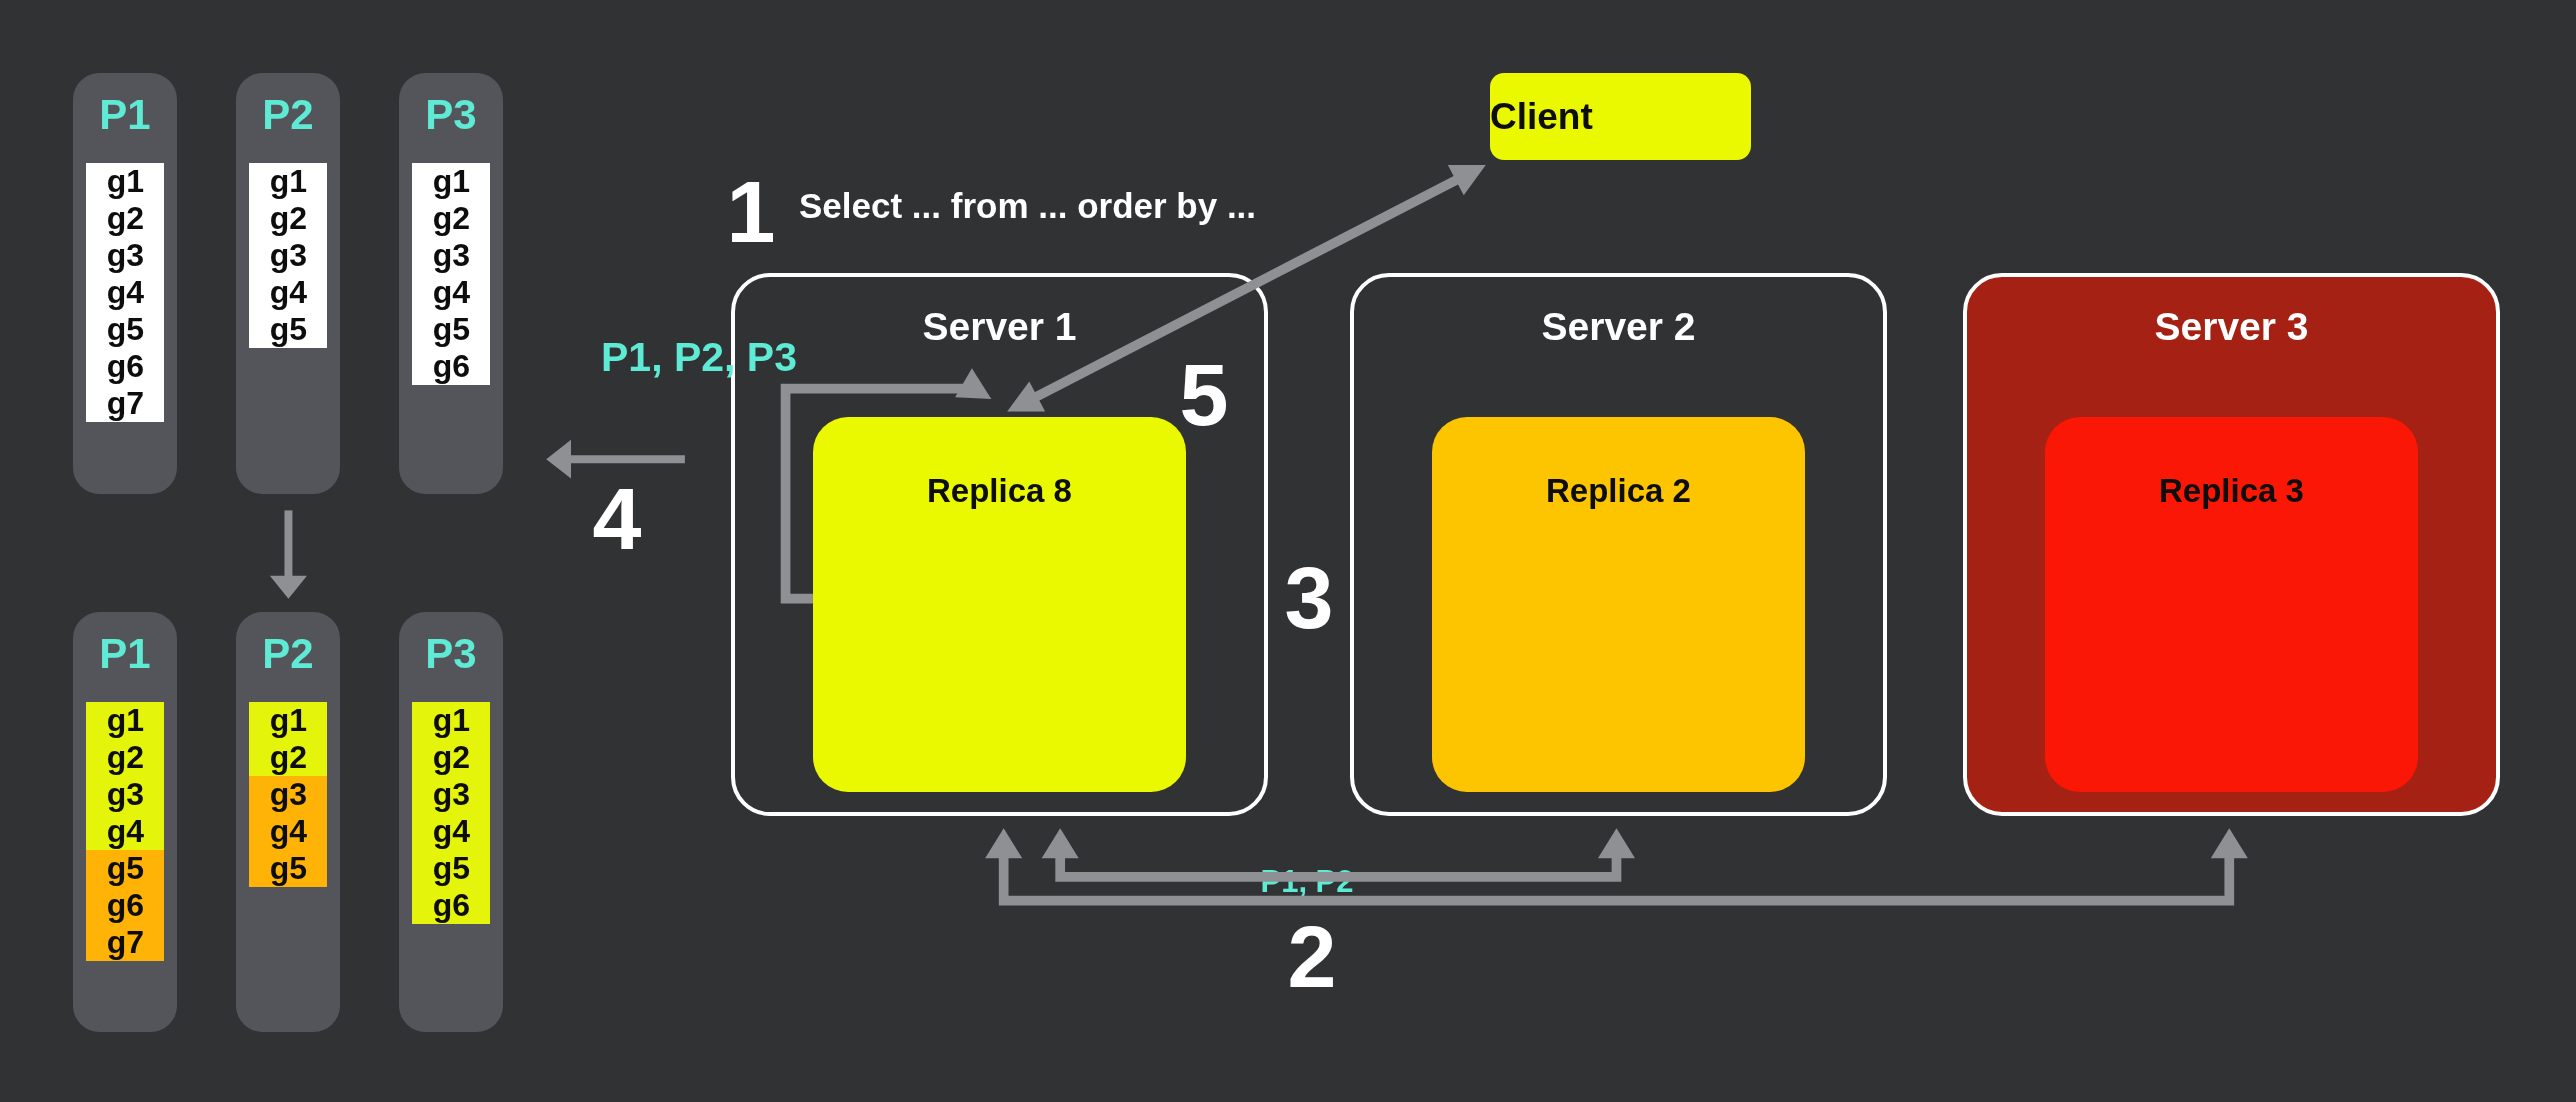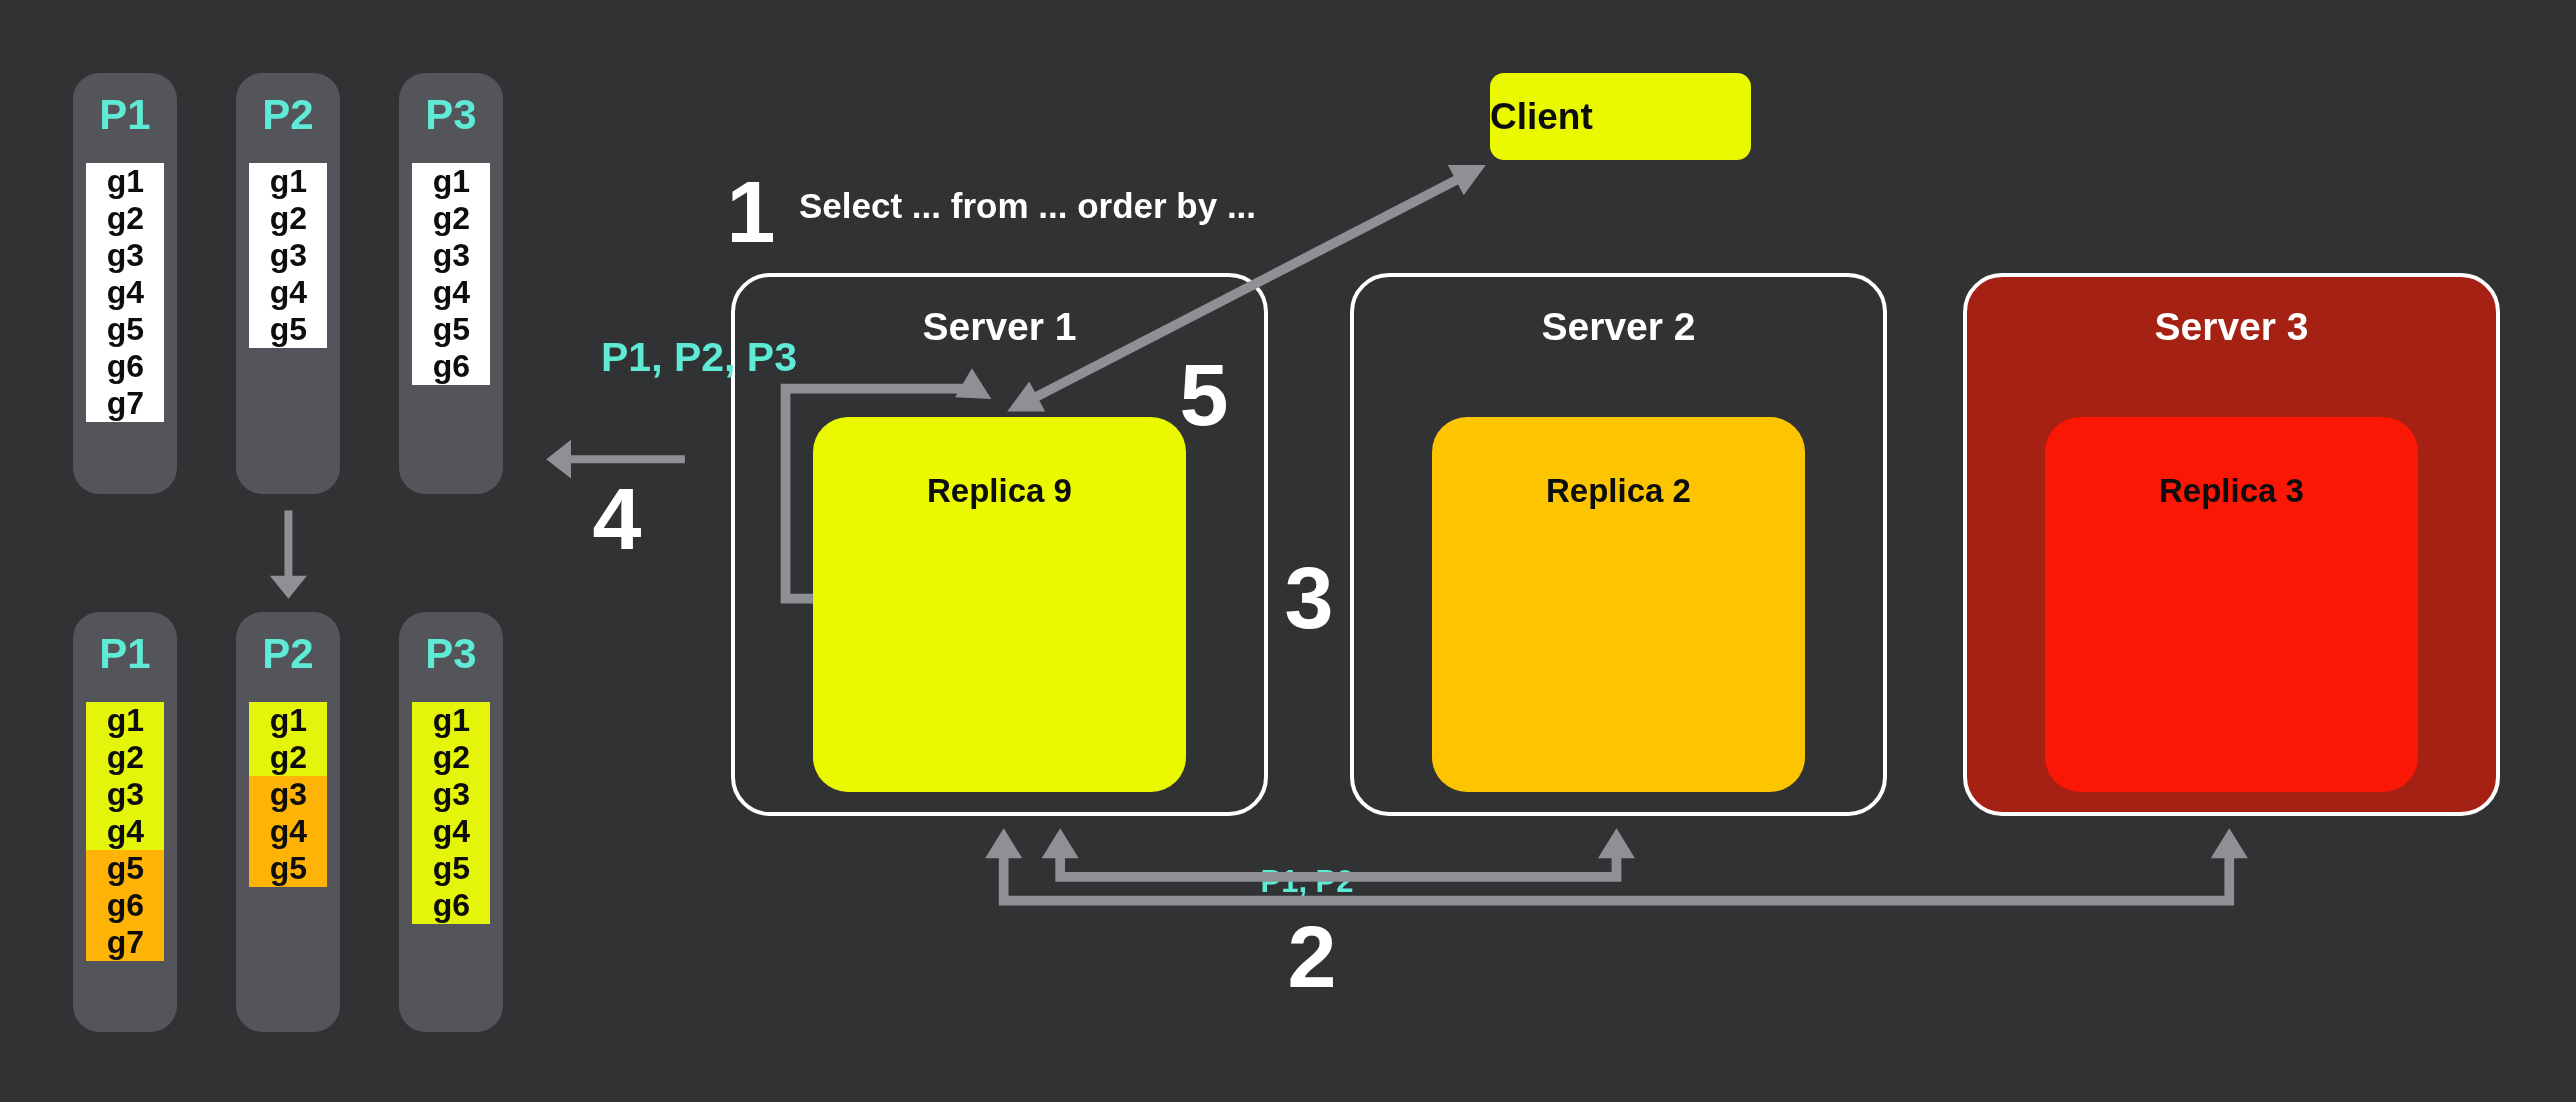--- a/index.html
+++ b/index.html
@@ -122,21 +122,21 @@
         <div class="pcell cell-yellow">g4</div>
         <div class="pcell cell-yellow">g5</div>
         <div class="pcell cell-yellow">g6</div>
       </div>
   </div>
 
   <div class="client">Client</div>
 
   <div class="server" id="server-1">
     <div class="server-title">Server 1</div>
-    <div class="replica replica-1">Replica 9</div>
+    <div class="replica replica-1">Replica 8</div>
   </div>
   <div class="server" id="server-2">
     <div class="server-title">Server 2</div>
     <div class="replica replica-2">Replica 2</div>
   </div>
   <div class="server" id="server-3">
     <div class="server-title">Server 3</div>
     <div class="replica replica-3">Replica 3</div>
   </div>
 

